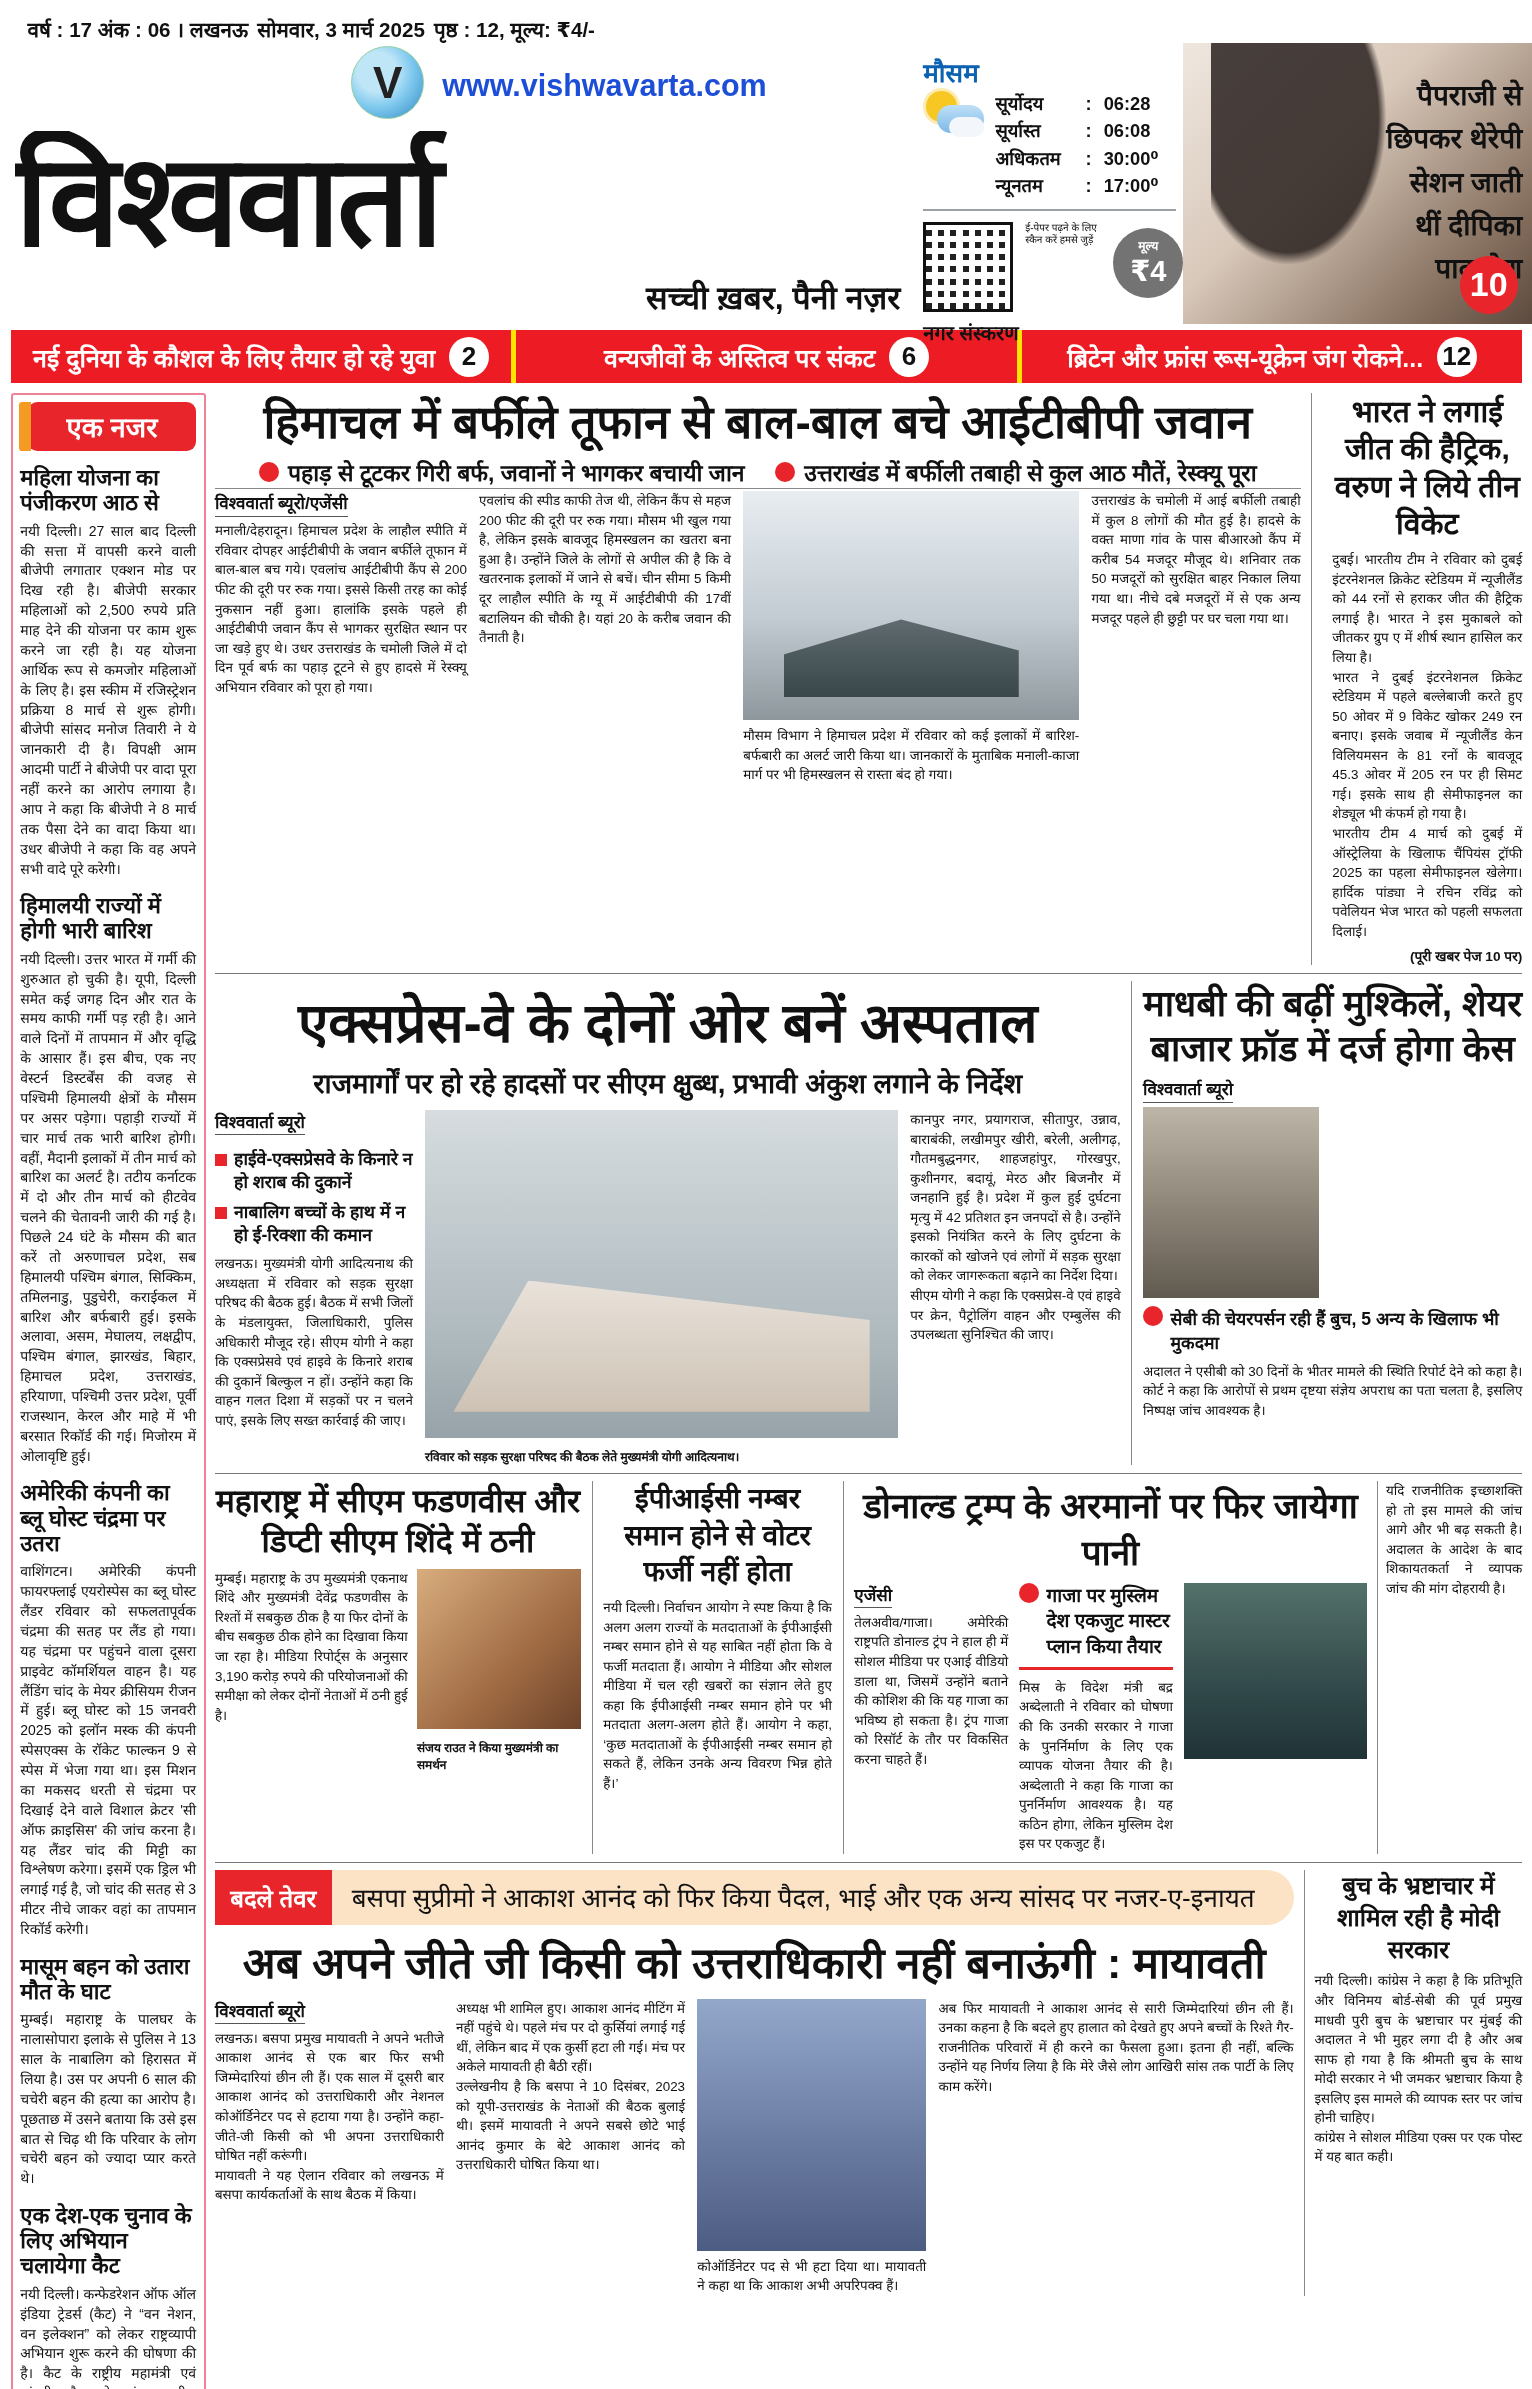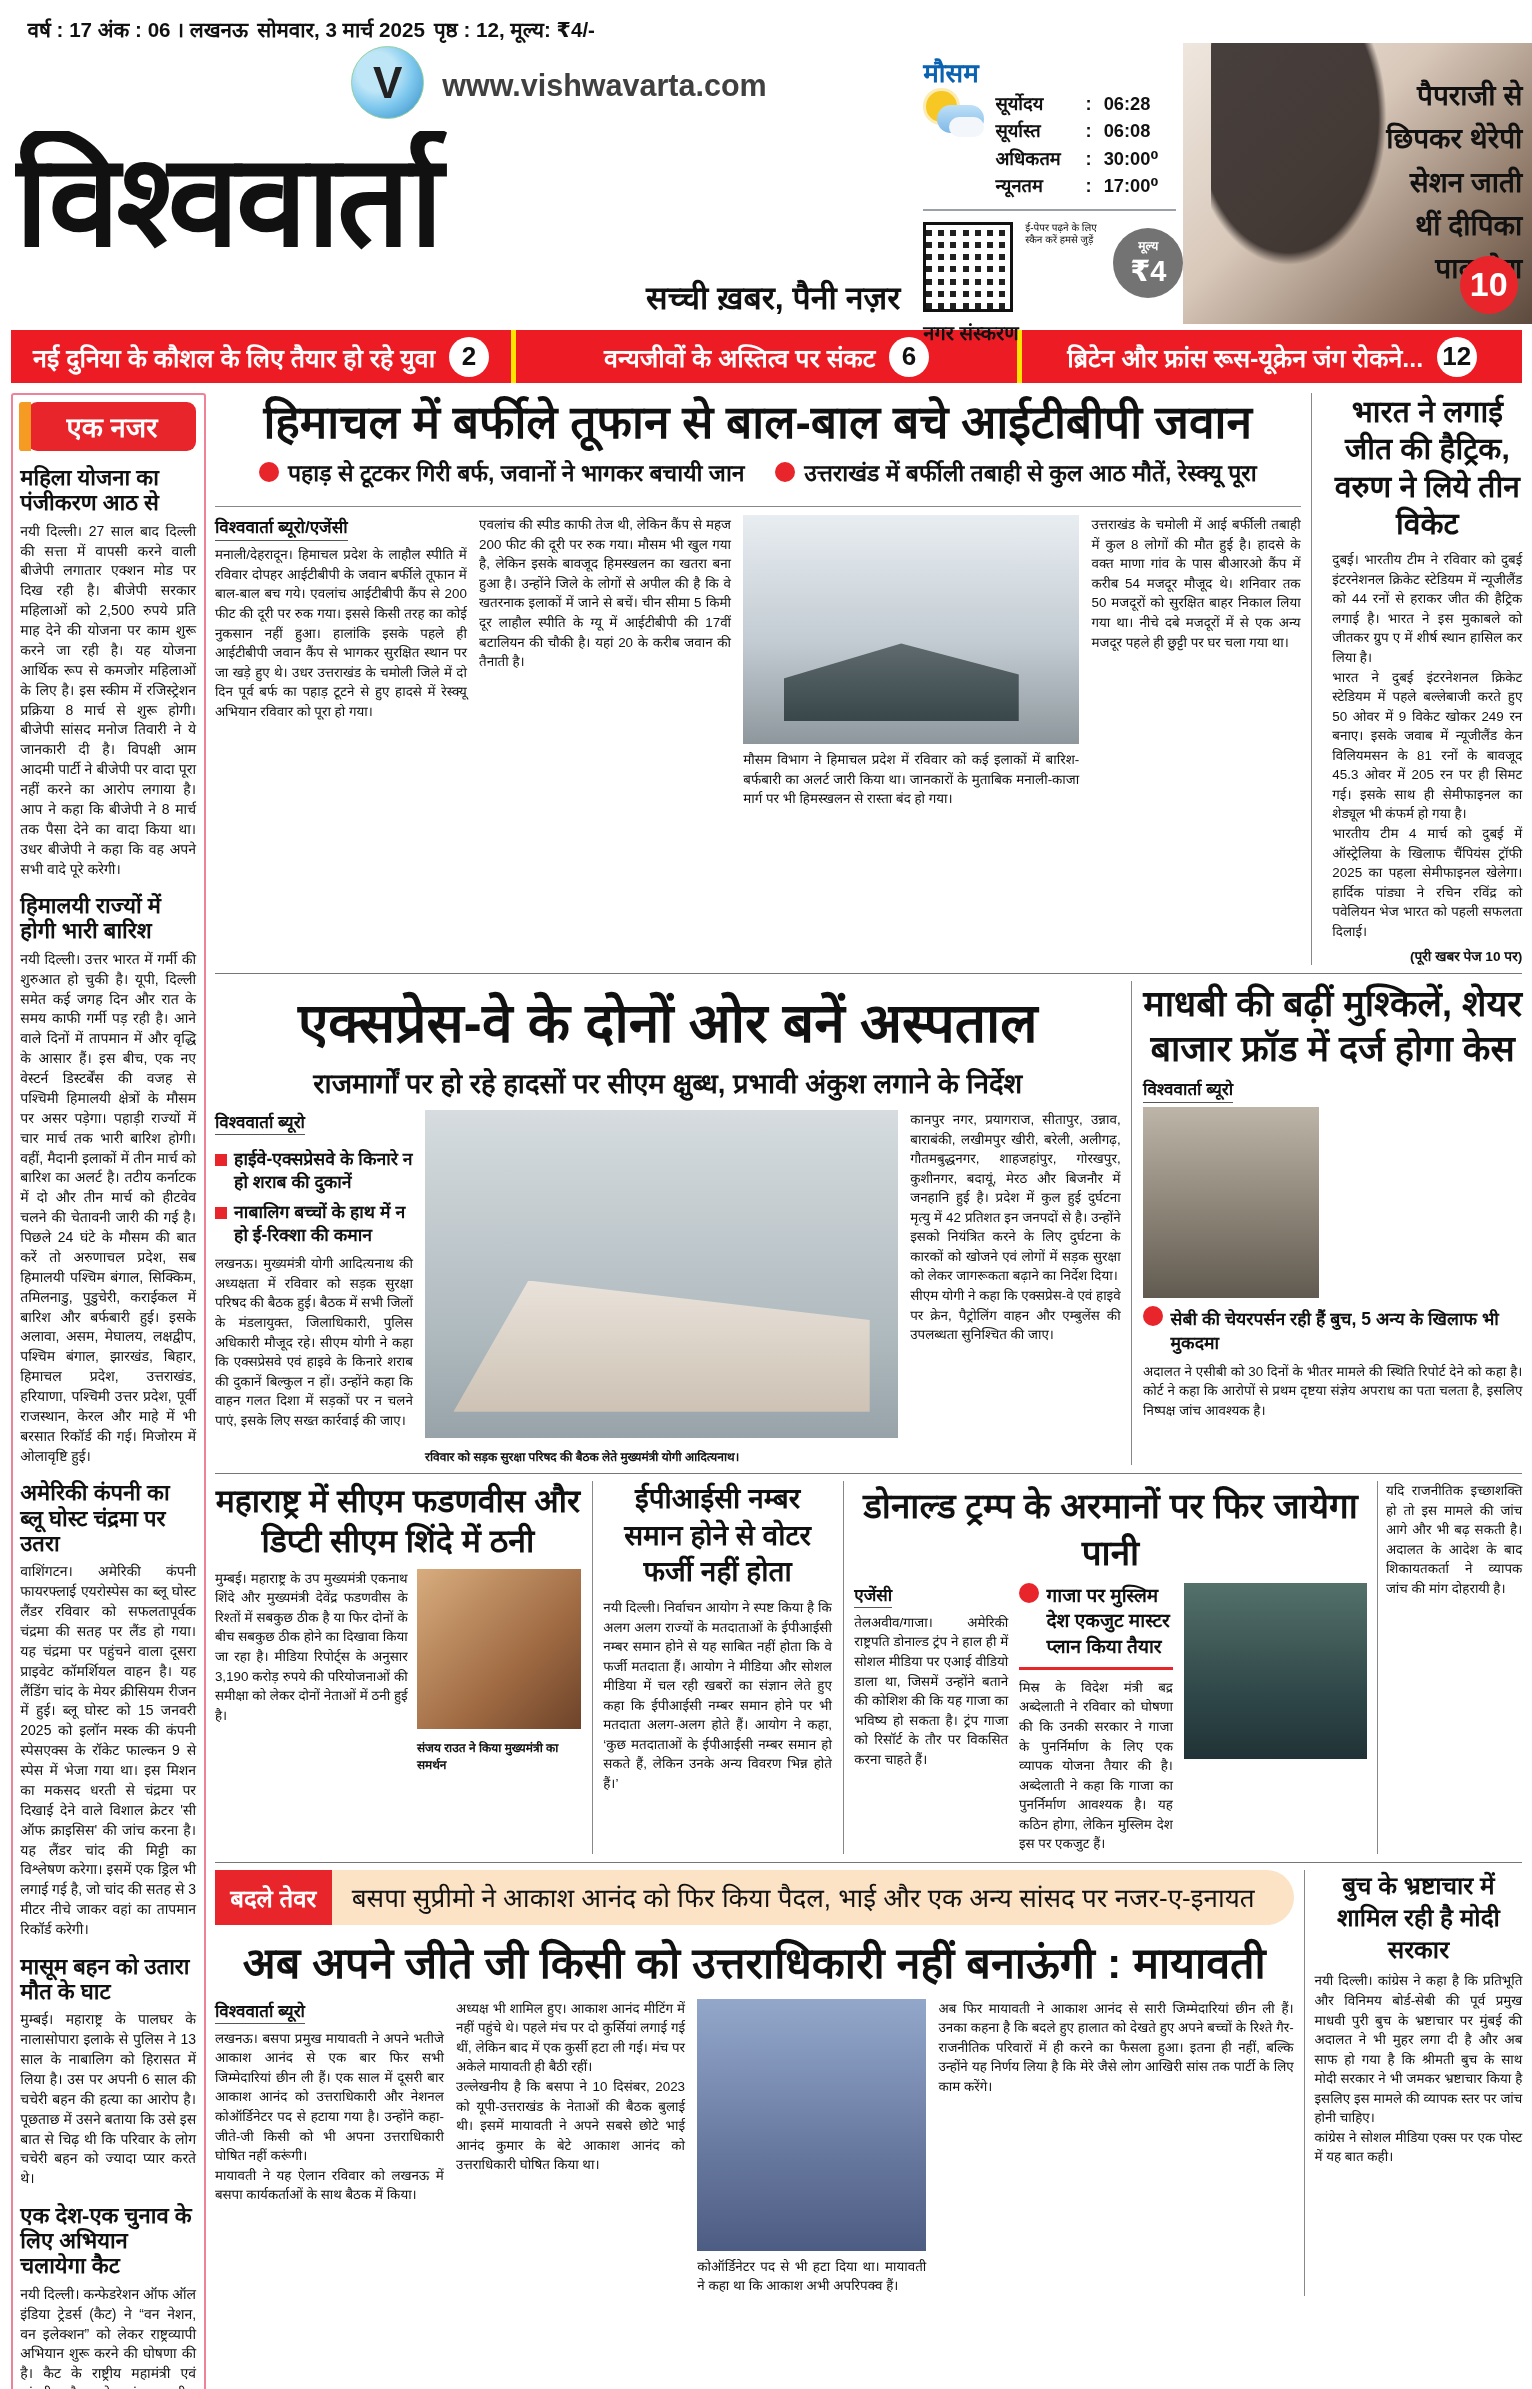--- a/index.html
+++ b/index.html
@@ -11,21 +11,21 @@
   .topbar { display:flex; justify-content:space-between; width:595px;
             padding:15.3px 0 0 27.5px; font-weight:bold; font-size:20.6px; }
 
   
   .mast-row { display:flex; height:281px; padding:0 0 0 15.3px; position:relative; }
   .mast-left { width:908px; position:relative; }
   .logo { position:absolute; left:336px; top:3.1px; width:73px; height:73px; border-radius:50%;
           background:radial-gradient(circle at 35% 35%, #bfe6f7 0 30%, #7ec8ee 55%, #2e86c1 100%);
           border:1.5px solid #8fd0a0; display:flex; align-items:center; justify-content:center;
           font-size:44px; font-weight:800; color:#222; }
-  .mast-url { position:absolute; left:427px; top:24.4px; color:#404040; font-weight:bold; font-size:30.5px; }
+  .mast-url { position:absolute; left:427px; top:24.4px; color:#1d4ed8; font-weight:bold; font-size:30.5px; }
   .mast-title { position:absolute; left:0; top:52px; width:908px; font-size:128px; line-height:1.1;
                 font-weight:800; letter-spacing:-3.1px; white-space:nowrap; overflow:hidden;margin-top:36px; }
   .mast-tagline { position:absolute; right:23px; bottom:6.1px; font-weight:800; font-size:32px; }
   .mast-mid { width:260px; position:relative; font-weight:bold; }
   .weather { padding-top:10.7px; }
   .weather-title { font-size:26px; font-weight:800; }
   .weather-body { display:flex; gap:6.1px; }
   .weather-icon { width:66px; height:53px; position:relative; flex:none; }
   .weather-icon .sun { position:absolute; left:3.1px; top:1.5px; width:30.5px; height:30.5px; border-radius:50%;
                        background:#f7c824; box-shadow:0 0 0 3.1px rgba(247,200,36,.35); }
@@ -83,21 +83,21 @@
   .byline { font-weight:800; font-size:17px; border-bottom:1.5px solid #555; display:inline-block;
             padding-bottom:1.5px; margin-bottom:4.6px; }
   .body-text { font-size:13.4px; line-height:1.46; text-align:justify; white-space:pre-line; }
   .photo { background:#cfd6da; position:relative; }
   .caption { font-weight:800; font-size:12px; margin-top:10px; }
 
   
   .lead { flex:1; min-width:0; }
   .lead h1 { font-size:46px; text-align:center; margin:3.1px 0 7.6px; line-height:1.15; font-weight:800; }
   .lead-bullets { display:flex; gap:30.5px; justify-content:center; border-bottom:1.5px solid #888;
-                  padding-bottom:18px; margin-bottom:8px; }
+                  padding-bottom:0; margin-bottom:2px; }
   .lead-bullet { display:flex; align-items:center; gap:9.2px; font-size:23px; font-weight:800; }
   .red-dot { width:20px; height:20px; border-radius:50%; background:#e8252b; flex:none; }
   .lead-body { display:flex; gap:12.2px; }
   .lead-c1,.lead-c2 { width:252px; flex:none; }
   .photo-stack { width:336px; flex:none; }
   .lead-photo { width:336px; height:229px;
     background:linear-gradient(180deg,#e8edf1 0%,#c3ccd3 55%,#8d979c 100%); }
   .lead-photo:after { content:""; position:absolute; left:12%; bottom:10%; width:70%; height:34%;
     background:linear-gradient(180deg,#5f6b6e,#39464a); clip-path:polygon(0 45%,50% 0,100% 40%,100% 100%,0 100%); }
   .lead-c4 { flex:1; min-width:0; }

